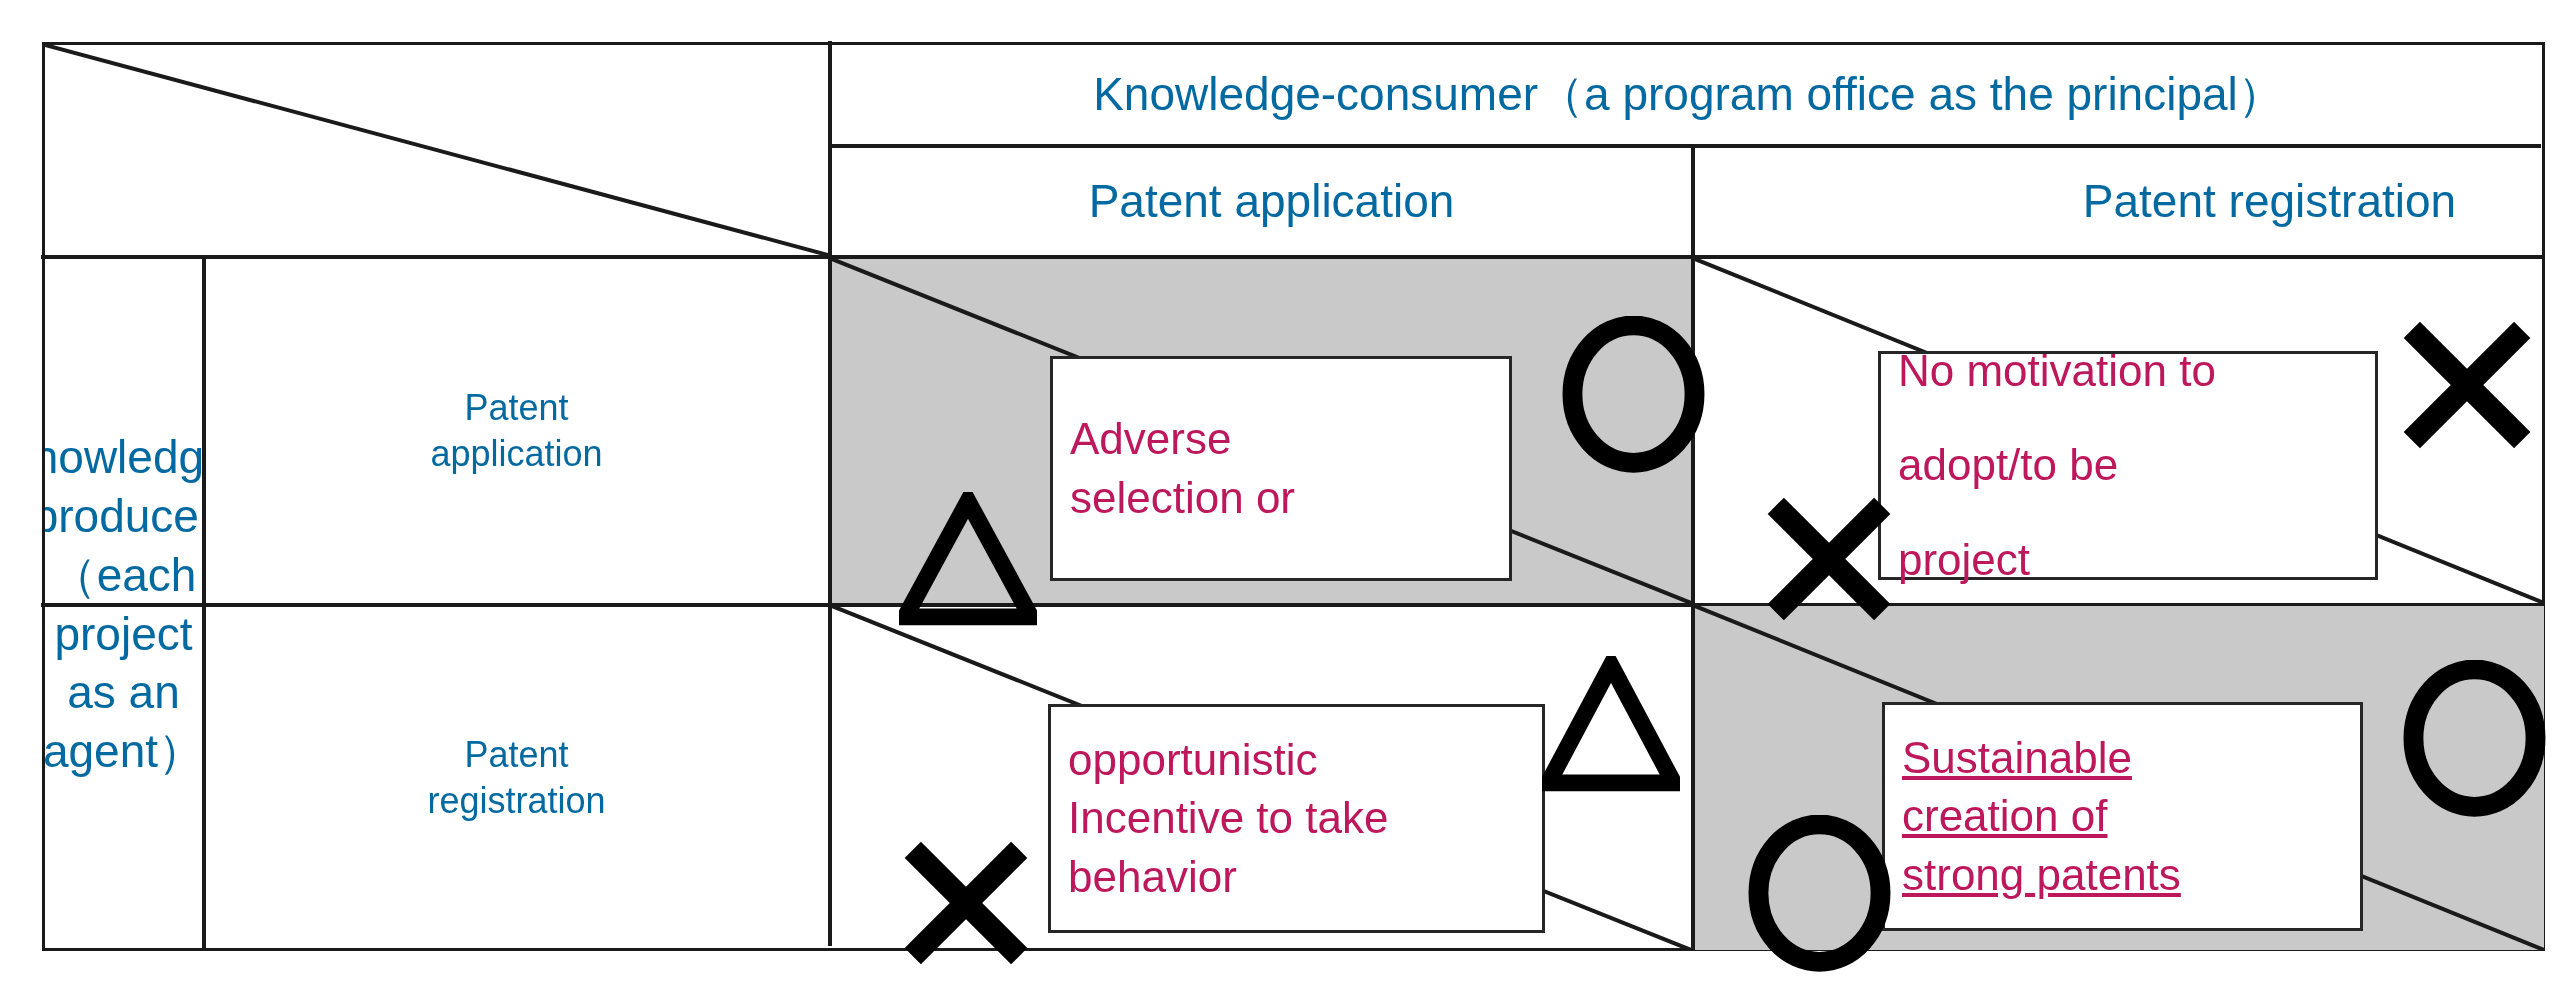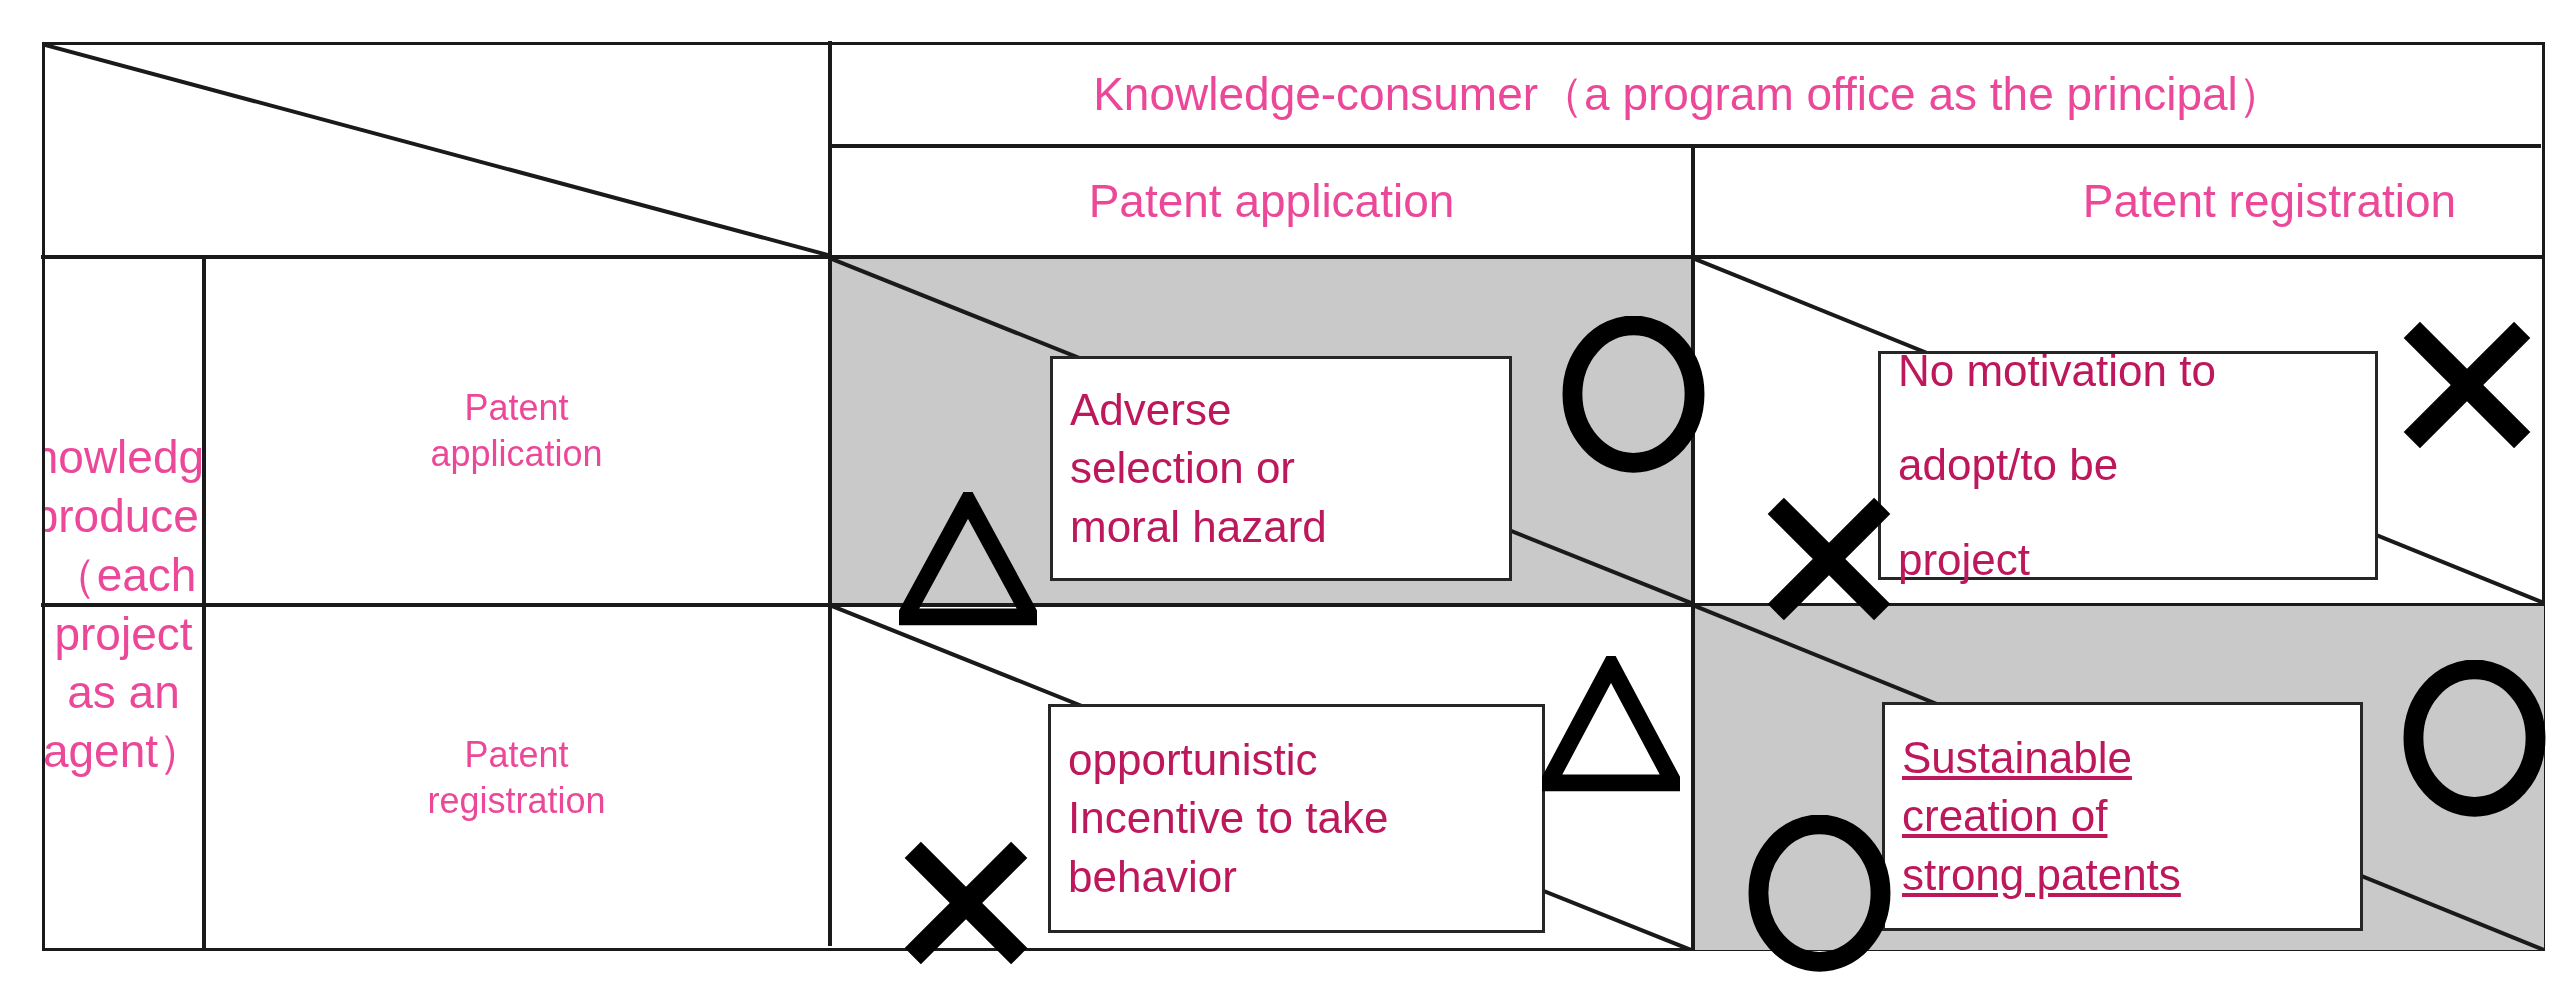--- a/index.html
+++ b/index.html
@@ -27,21 +27,21 @@
   }
 
   
   .cell{
     position:absolute;
     box-sizing:border-box;
     display:flex;
     align-items:center;
     justify-content:center;
     text-align:center;
-    color:#ec4899;
+    color:#0369a1;
     line-height:1.28;
     overflow:hidden;
   }
 
   .rule-h{position:absolute;background:#1a1a1a;height:3.8px;}
   .rule-v{position:absolute;background:#1a1a1a;width:3.8px;}
 
   
   .hdr-main{font-size:46px;letter-spacing:0px;white-space:nowrap;}
   .hdr-sub{font-size:46px;white-space:nowrap;padding-left:20px;}
@@ -155,21 +155,20 @@
 
     <span class="marker" style="left:1516px; top:271px;">
       <svg width="145" height="157" viewBox="0 0 190 205">
         <ellipse cx="95" cy="102" rx="80" ry="90" fill="none" stroke="#000000" stroke-width="26"></ellipse>
       </svg>
     </span>
 
     <div class="note" style="left:1005px; top:311px; width:462px; height:225px;">
       <span>Adverse</span>
       <span>selection or</span>
-      <span>moral hazard</span>
     </div>
 
     <div class="cell" style="left:1650px; top:214px; width:849px; height:344px;">
       <svg class="slash" viewBox="0 0 1112 450" preserveAspectRatio="none">
         <line x1="0" y1="0" x2="1112" y2="450"></line>
       </svg>
     </div>
 
     <span class="marker" style="left:1717px; top:447px;">
       <svg width="134" height="134" viewBox="0 0 175 175">

